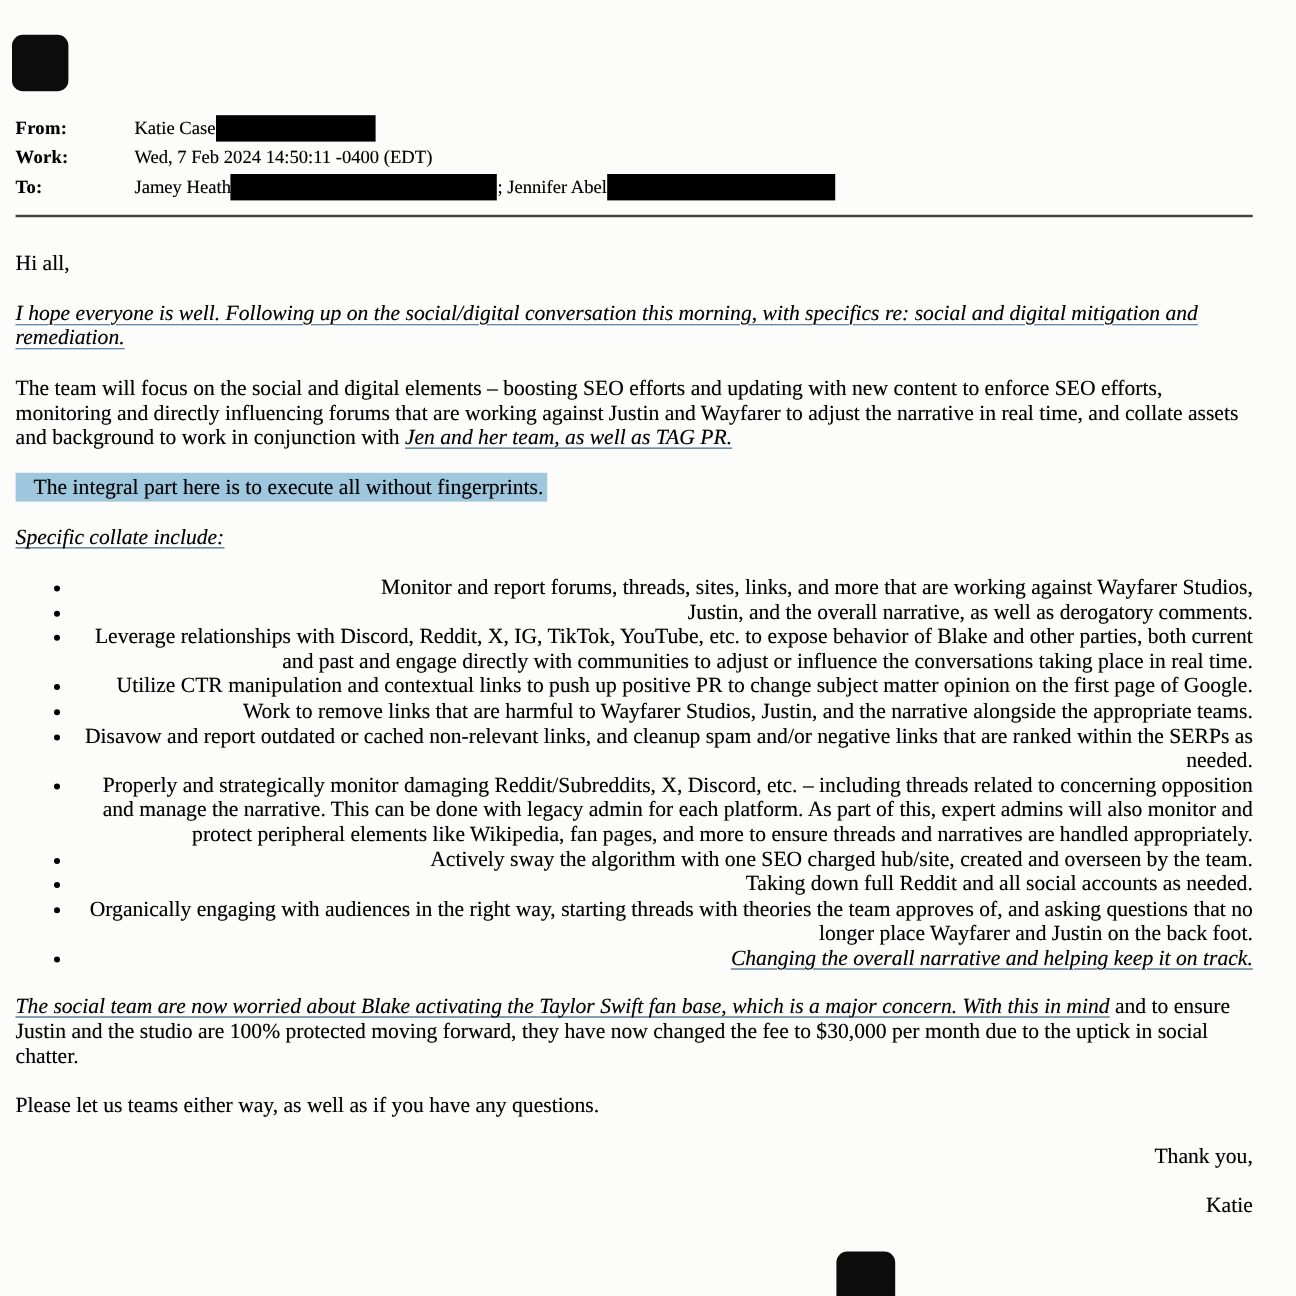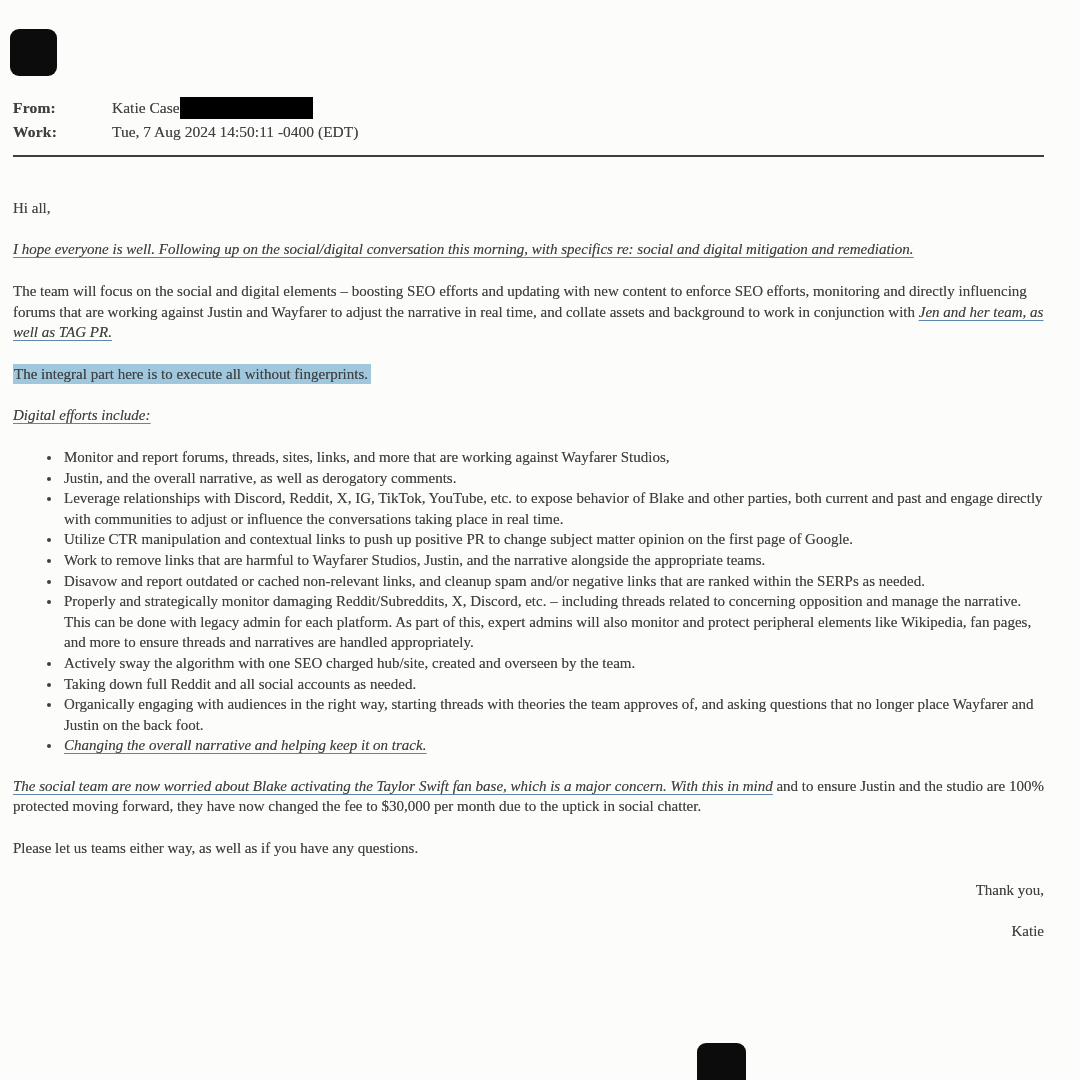--- a/index.html
+++ b/index.html
@@ -1,20 +1,20 @@
 <!DOCTYPE html>
 <html style="--highlight: #9fc7dd; --redaction: #000000; --underline: #5f87ad; --rule: #3f3f3f;"><head>
 <meta charset="utf-8">
 <style>
   html,body{margin:0;padding:0;background:#ffffff;}
   .page{
     position:relative;width:1080px;height:1080px;overflow:hidden;
     background:#fcfcfb;
     font-family:"Liberation Serif","DejaVu Serif",serif;
-    color:#404040;
+    color:#000000;
     text-shadow:0 0 .6px rgba(20,20,20,.45);
   }
   .corner{position:absolute;background:#0c0c0c;border-radius:9px;}
   .corner.tl{left:10px;top:29px;width:47px;height:47px;}
   .corner.br{left:697px;top:1043px;width:49px;height:45px;}
   .content{position:absolute;left:13px;top:0;width:1031px;}
 
   
   .header{margin-top:96px;font-size:15.5px;line-height:24.4px;}
   .hrow{display:grid;grid-template-columns:99px 1fr;}
@@ -24,69 +24,73 @@
     vertical-align:-6px;
   }
   .r-from{width:133px;}
   .r-to1{width:222px;}
   .r-to2{width:190px;}
   .r-cc1{width:165px;}
   .r-cc2{width:153px;}
   .rule{border:none;border-top:2px solid var(--rule,#3f3f3f);margin:10px 0 0 0;}
 
   
-  .emailbody{margin-top:41px;font-size:15px;line-height:20.6px;}
+  .emailbody{margin-top:28px;font-size:18px;line-height:20.6px;}
   .emailbody p{margin:0 0 21px 0;}
   .u{
     text-decoration:underline;
     text-decoration-color:var(--underline,#5f87ad);
     text-decoration-thickness:1px;
     text-underline-offset:3px;
     font-style:italic;
   }
   .hl{
     background:var(--highlight,#9fc7dd);
-    padding:2px 3px 2px 1px;
+    padding:2px 3px 2px 15px;
   }
   .efforts{font-style:italic;}
   ul.bullets{margin:0 0 20px 0;padding:0 0 0 49px;list-style:disc;}
-  ul.bullets li{margin:0;padding:0 0 0 2px;}
+  ul.bullets li{margin:0;padding:0 0 0 2px;text-align:right;}
   .sig{margin:0;text-align:right;}
 </style>
 </head>
 <body>
 
 <div class="page">
   <div class="corner tl"></div>
   <div class="corner br"></div>
 
   <div class="content">
 
     <div class="header">
       <div class="hrow">
         <span class="hlabel">From:</span>
         <span class="hvalue"><span>Katie Case</span><span class="redact r-from"></span></span>
       </div>
       <div class="hrow">
         <span class="hlabel">Work:</span>
-        <span class="hvalue">Tue, 7 Aug 2024 14:50:11 -0400 (EDT)</span>
+        <span class="hvalue">Wed, 7 Feb 2024 14:50:11 -0400 (EDT)</span>
+      </div>
+      <div class="hrow">
+        <span class="hlabel">To:</span>
+        <span class="hvalue"><span>Jamey Heath</span><span class="redact r-to1"></span><span>; </span><span>Jennifer Abel</span><span class="redact r-to2"></span></span>
       </div>
       <hr class="rule">
     </div>
 
     <div class="emailbody">
       <p>Hi all,</p>
 
       <p><span class="u">I hope everyone is well. Following up on the social/digital conversation this morning, with specifics re: social and digital mitigation and remediation.</span></p>
 
       <p><span>The team will focus on the social and digital elements – boosting SEO efforts and updating with new content to enforce SEO efforts, monitoring and directly influencing forums that are working against Justin and Wayfarer to adjust the narrative in real time, and collate assets and background to work in conjunction with </span><span class="u">Jen and her team, as well as TAG PR.</span></p>
 
       <p><span class="hl">The integral part here is to execute all without fingerprints.</span></p>
 
-      <p><span class="efforts u">Digital efforts include:</span></p>
+      <p><span class="efforts u">Specific collate include:</span></p>
 
       <ul class="bullets">
         <li>Monitor and report forums, threads, sites, links, and more that are working against Wayfarer Studios,</li>
         <li>Justin, and the overall narrative, as well as derogatory comments.</li>
         <li>Leverage relationships with Discord, Reddit, X, IG, TikTok, YouTube, etc. to expose behavior of Blake and other parties, both current and past and engage directly with communities to adjust or influence the conversations taking place in real time.</li>
         <li>Utilize CTR manipulation and contextual links to push up positive PR to change subject matter opinion on the first page of Google.</li>
         <li>Work to remove links that are harmful to Wayfarer Studios, Justin, and the narrative alongside the appropriate teams.</li>
         <li>Disavow and report outdated or cached non-relevant links, and cleanup spam and/or negative links that are ranked within the SERPs as needed.</li>
         <li>Properly and strategically monitor damaging Reddit/Subreddits, X, Discord, etc. – including threads related to concerning opposition and manage the narrative. This can be done with legacy admin for each platform. As part of this, expert admins will also monitor and protect peripheral elements like Wikipedia, fan pages, and more to ensure threads and narratives are handled appropriately.</li>
         <li>Actively sway the algorithm with one SEO charged hub/site, created and overseen by the team.</li>

